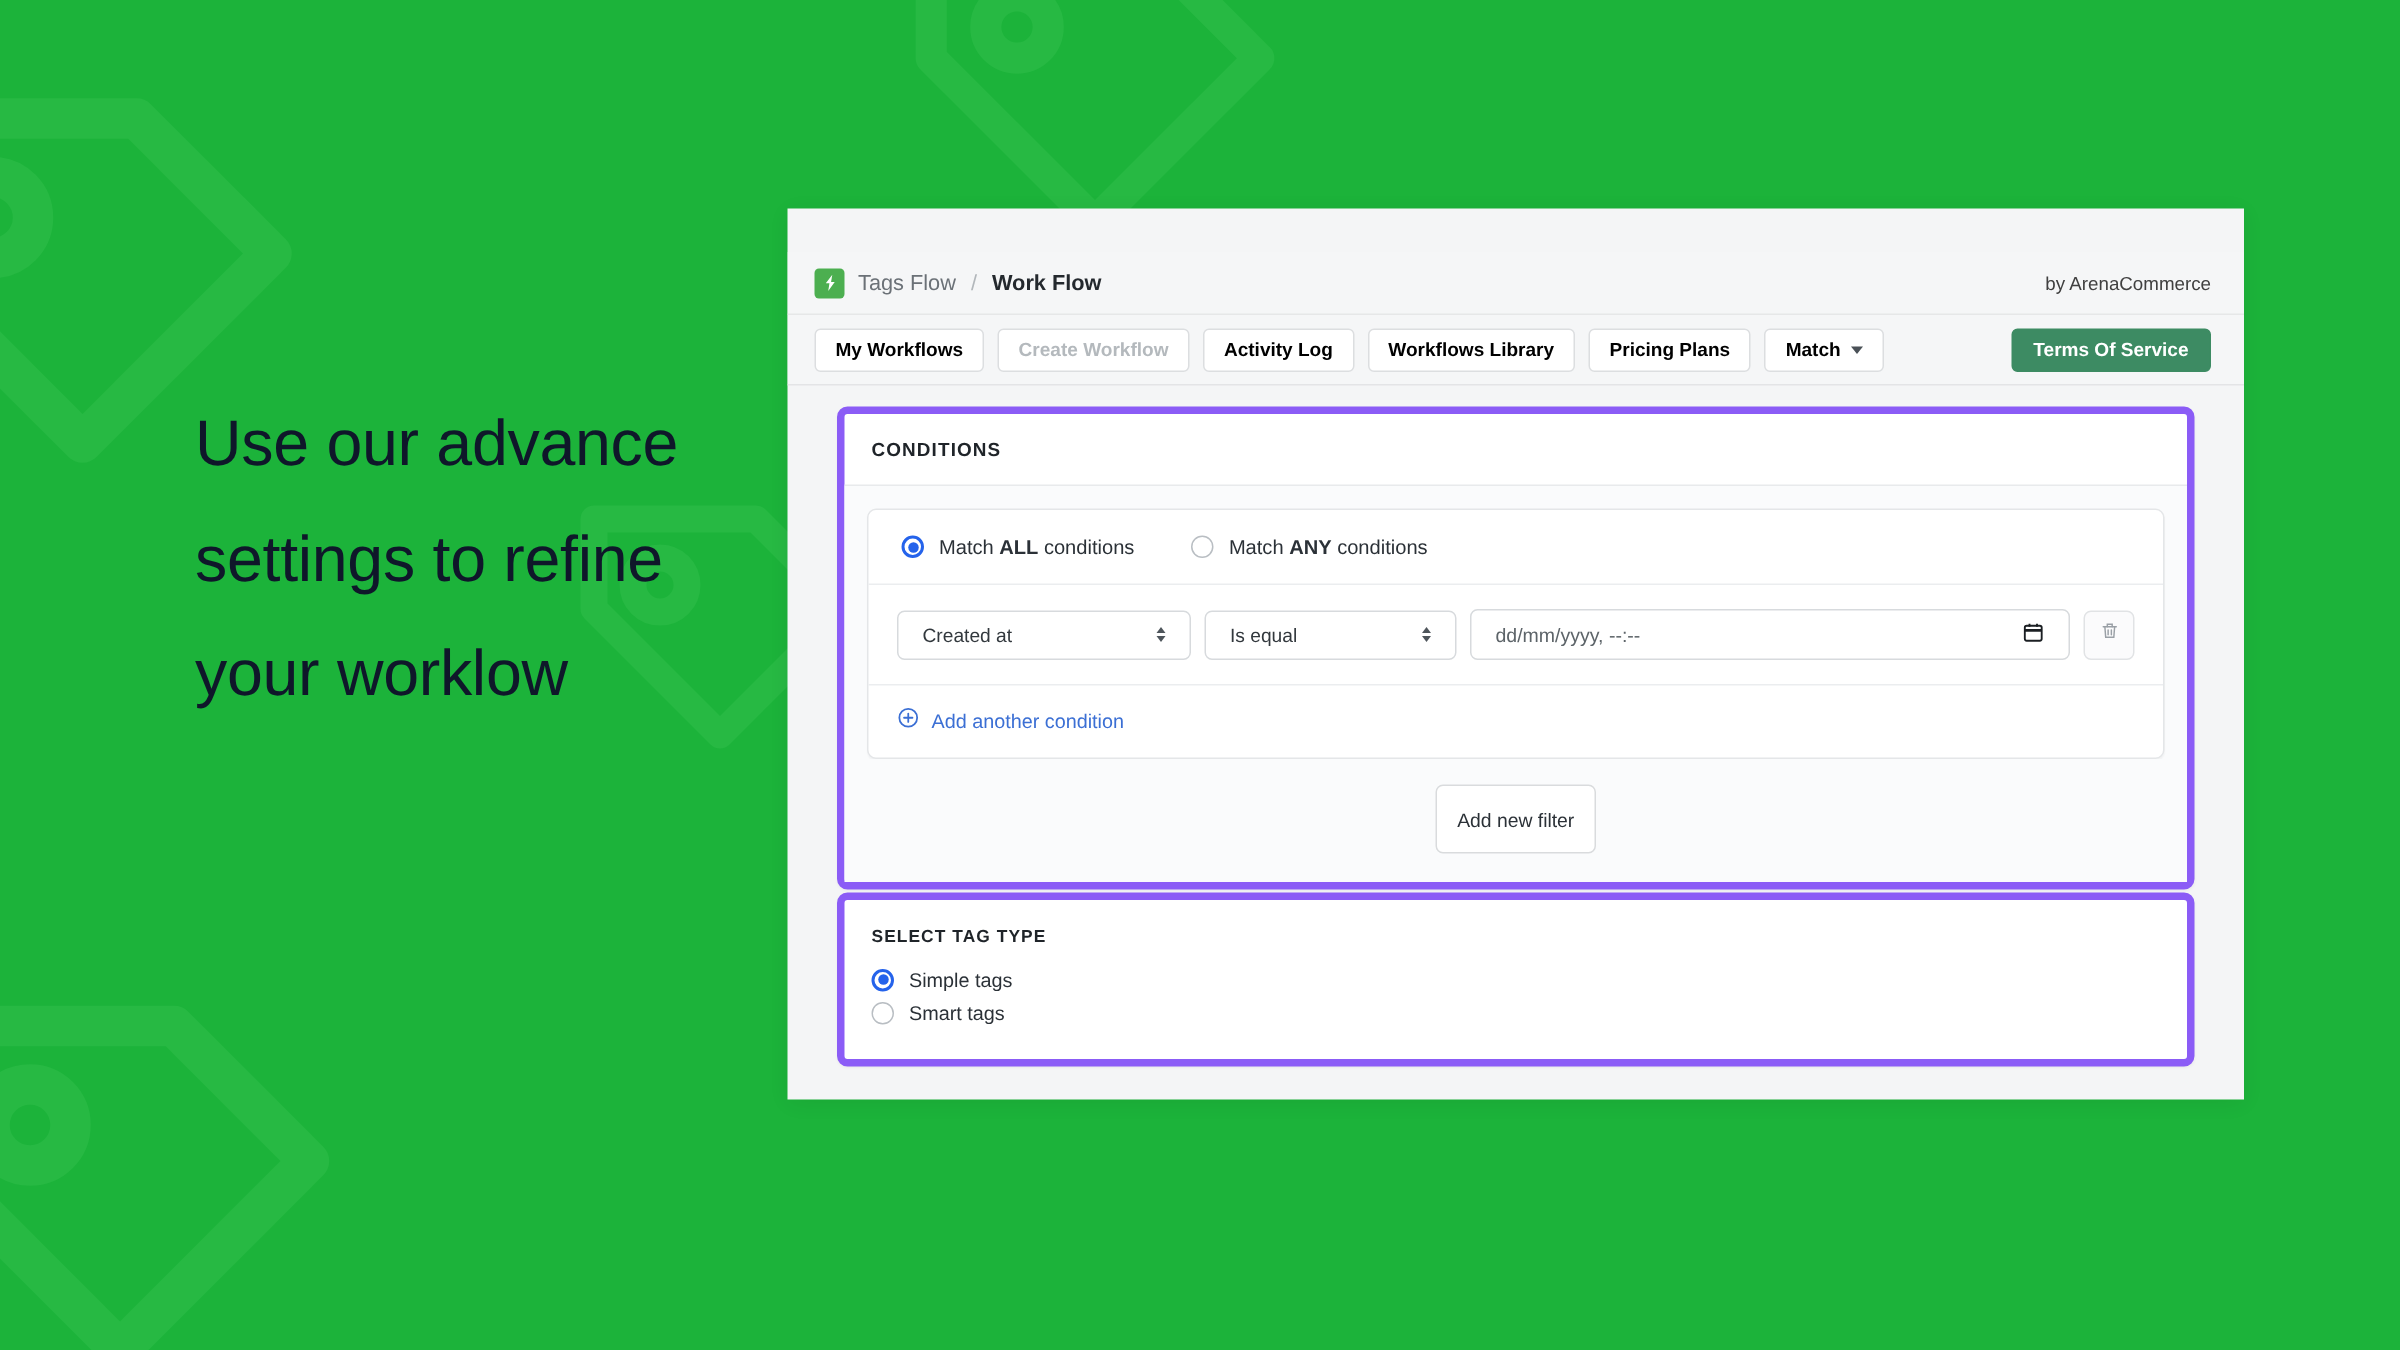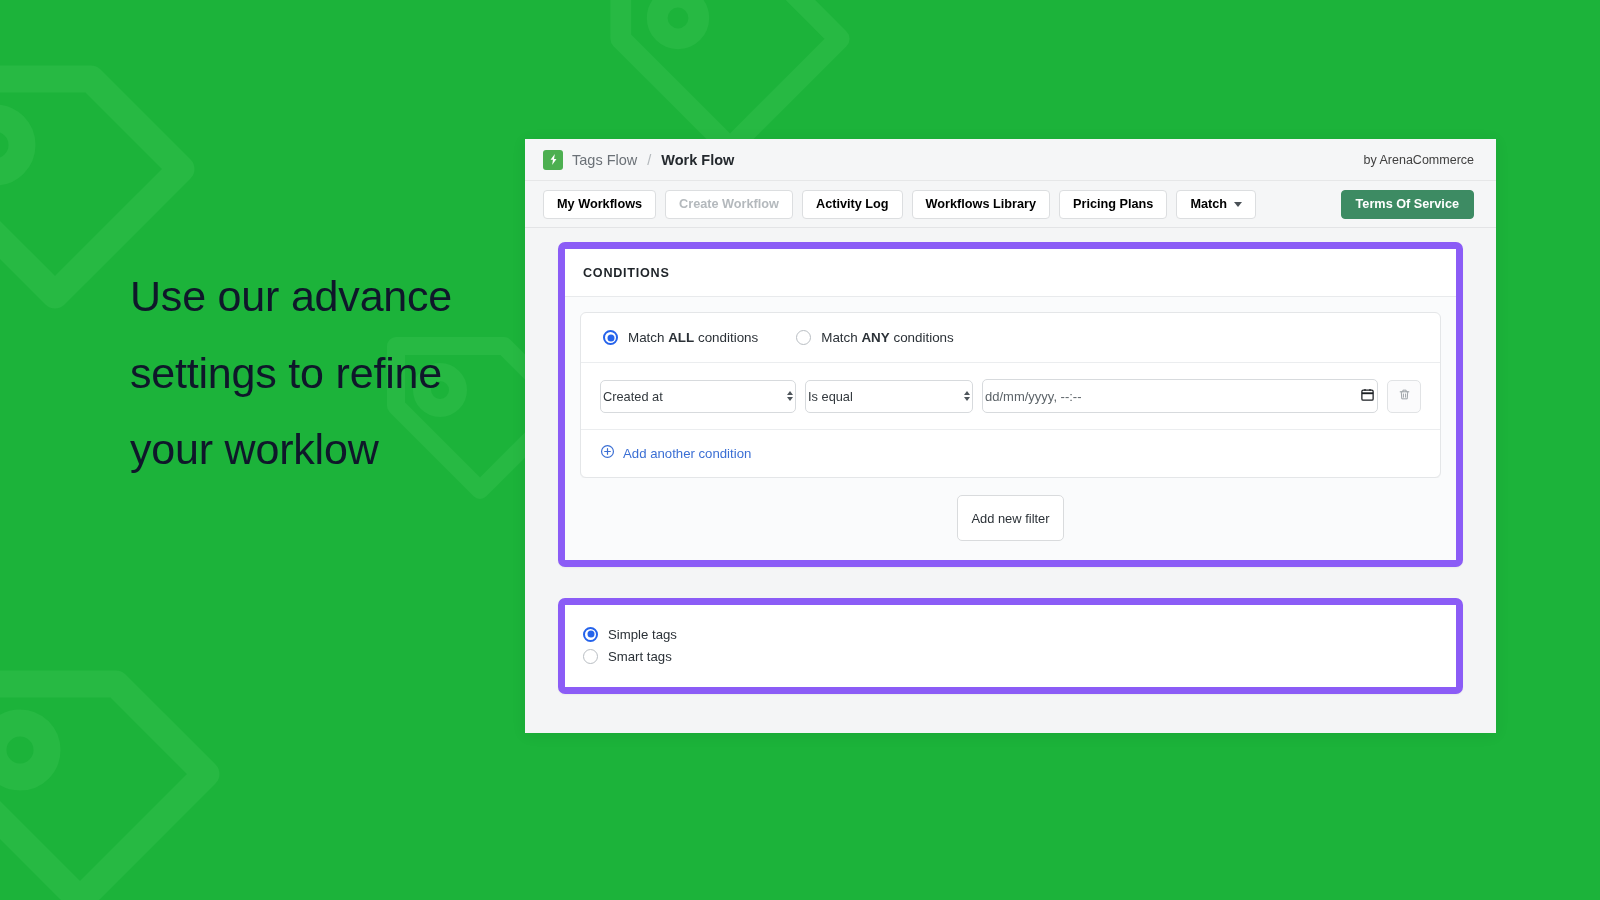--- a/index.html
+++ b/index.html
@@ -57,20 +57,21 @@
   }
 
   
   .topbar {
     height: 42px;
     background: #f5f6f7;
     border-bottom: 1px solid #e6e7e8;
     display: flex;
     align-items: center;
     padding: 0 22px 0 18px;
+    margin-top: 29px;
   }
   .brand {
     display: flex;
     align-items: center;
     gap: 9px;
     font-size: 14.5px;
   }
   .logo-mark {
     width: 20px; height: 20px;
     border-radius: 3px;
@@ -134,24 +135,24 @@
     cursor: pointer;
     display: flex; align-items: center;
     white-space: nowrap;
   }
 
   
   .content { padding: 14px 33px 0 33px; }
 
   .card {
     background: #ffffff;
-    border: 7px solid #8b5cf6;
+    border: 5px solid #8b5cf6;
     border-radius: 7px;
     box-shadow: 0 1px 2px rgba(16,22,26,0.045);
-    margin-bottom: 31px;
+    margin-bottom: 2px;
   }
 
   .card-head {
     padding: 17px 18px 16px 18px;
     border-bottom: 1px solid #e8eaec;
   }
   .card-title {
     font-size: 12.6px;
     font-weight: 700;
     letter-spacing: 0.75px;
@@ -215,21 +216,21 @@
   .fld {
     height: 33px;
     background: #ffffff;
     border: 1px solid #d7dadd;
     border-radius: 5px;
     font-family: inherit;
     font-size: 12.8px;
     color: #32383d;
     display: flex;
     align-items: center;
-    padding: 0 2px;
+    padding: 0 16px;
     position: relative;
     cursor: pointer;
   }
   .sel-field { width: 196px; justify-content: space-between; }
   .sel-field.narrow { width: 168px; }
   .stepper {
     display: flex;
     flex-direction: column;
     gap: 2.5px;
     flex: 0 0 auto;
@@ -455,20 +456,21 @@
         </div>
 
         <div class="filter-foot">
           <button class="plain-btn">Add new filter</button>
         </div>
       </div>
 
     </div>
 
     <div class="card tagtype-card">
+      <div class="tagtype-title">SELECT TAG TYPE</div>
       <label class="tagtype-opt">
         <span class="radio on"></span>
         <span>Simple tags</span>
       </label>
       <label class="tagtype-opt">
         <span class="radio"></span>
         <span>Smart tags</span>
       </label>
     </div>
 

